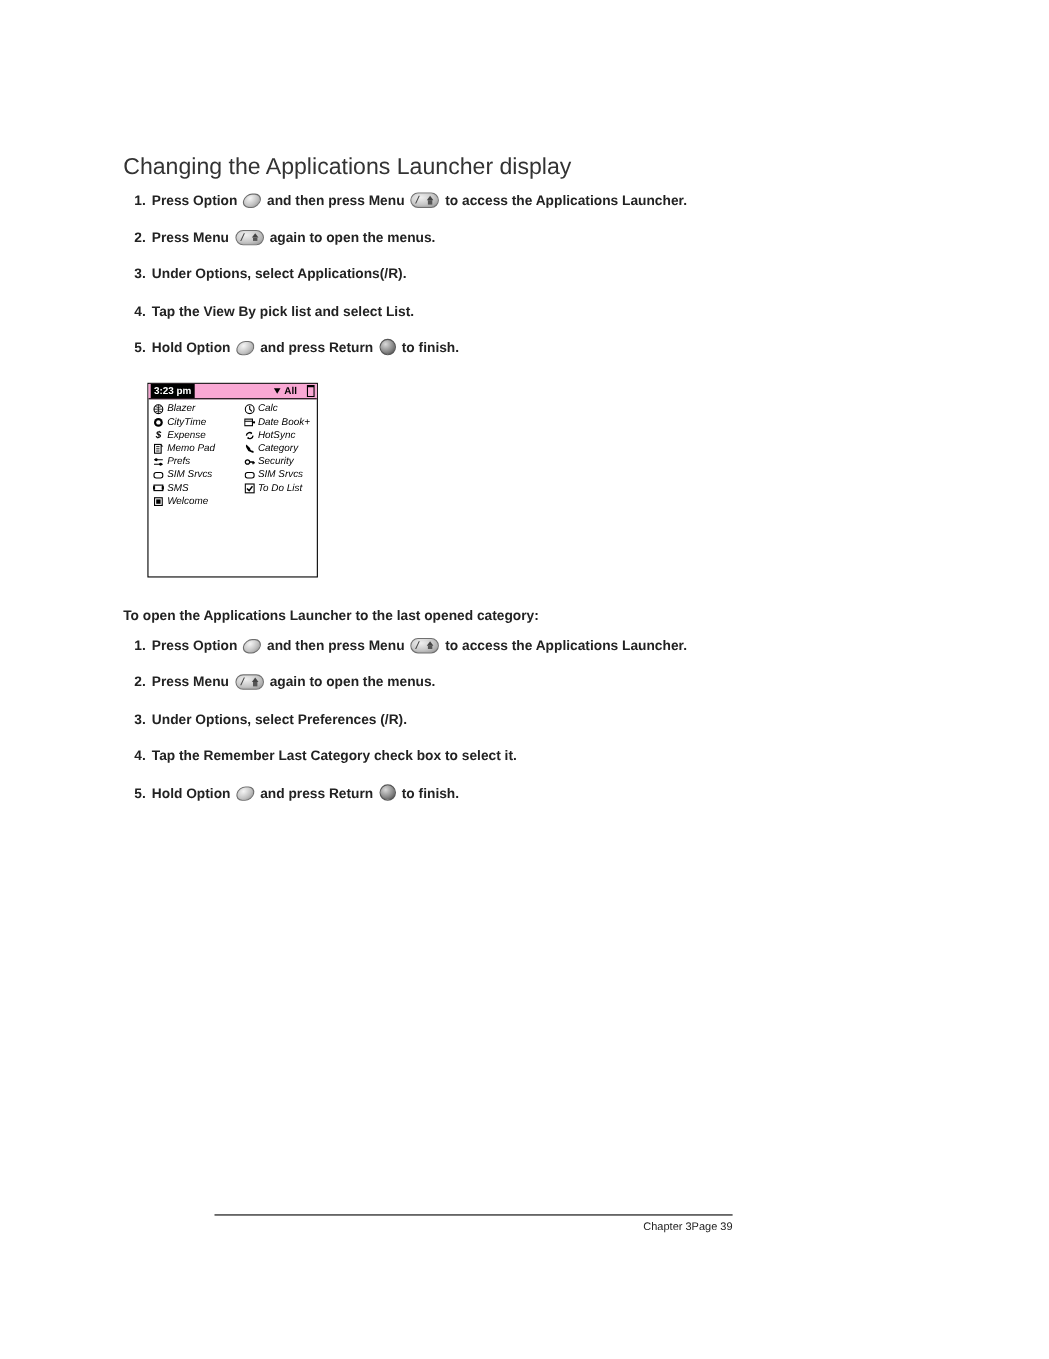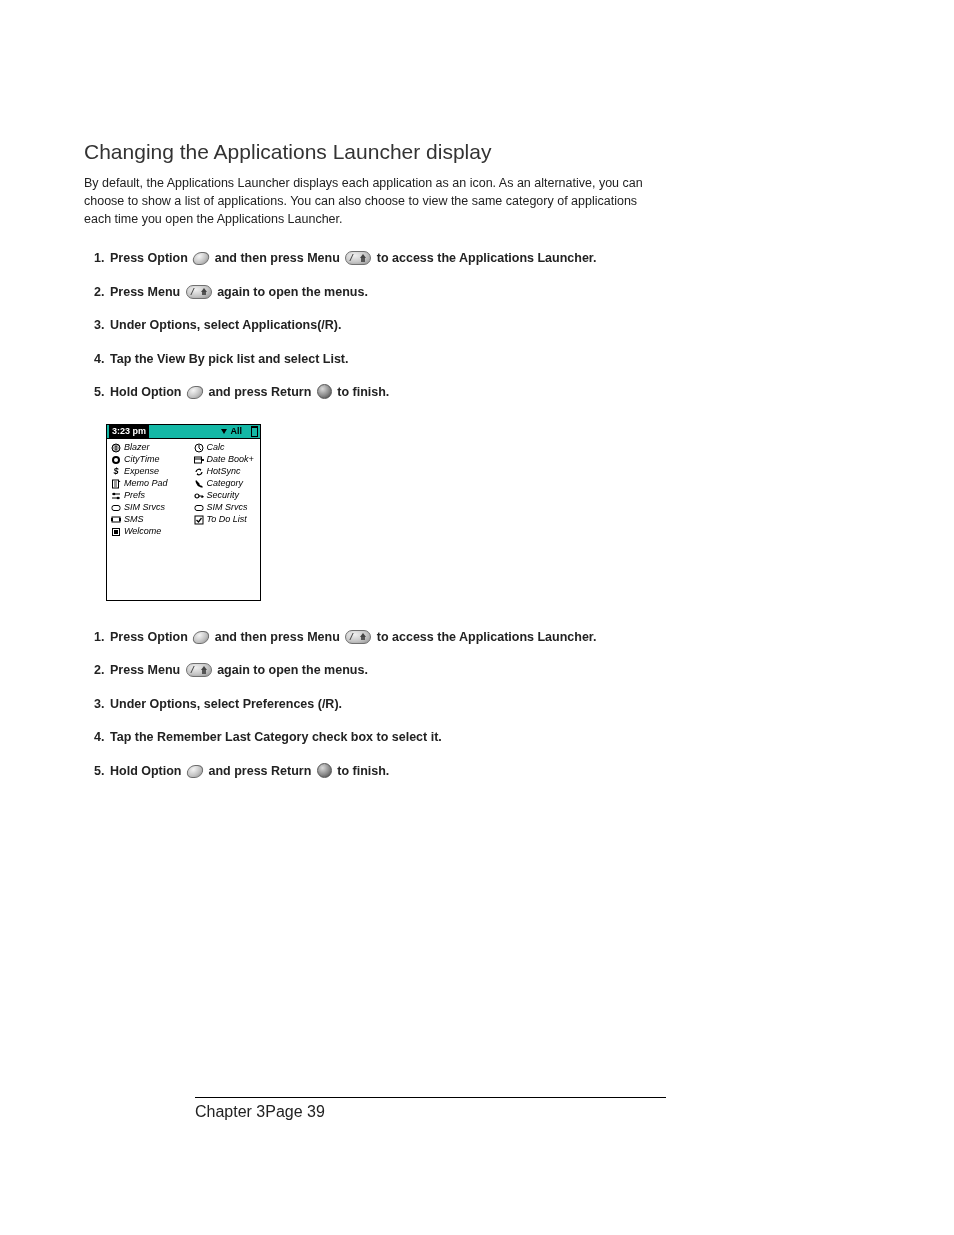--- a/index.html
+++ b/index.html
@@ -7,21 +7,21 @@
     padding: 0;
     font-family: Arial, Helvetica, sans-serif;
     background: #fff;
     color: #222;
   }
   .page {
     width: 826px;
     height: 1235px;
     position: relative;
     box-sizing: border-box;
-    padding: 140px 160px 0 84px;
+    padding: 140px 160px 0 112px;
   }
   h2.title {
     font-size: 21px;
     font-weight: 400;
     margin: 0 0 10px 0;
     color: #333;
   }
   p.intro {
     font-size: 12.5px;
     line-height: 1.45;
@@ -106,21 +106,21 @@
     background: #fff;
     font-family: Verdana, Geneva, sans-serif;
     font-size: 9px;
     line-height: 1.0;
     color: #000;
   }
   .palm-header {
     display: flex;
     align-items: center;
     justify-content: space-between;
-    background: #14b8a6;
+    background: #f9a8d4;
     border-bottom: 1px solid #000;
     height: 13px;
     padding: 0 2px;
   }
   .palm-header .time {
     background: #000;
     color: #fff;
     font-weight: 700;
     padding: 0 3px;
     height: 100%;
@@ -151,33 +151,32 @@
   }
   .app { display: flex; align-items: center; gap: 3px; height: 12px; }
   .app .ic { width: 10px; height: 10px; display:flex;align-items:center;justify-content:center; font-size:9px; line-height:1;}
   .app .ic svg { width: 10px; height: 10px; }
 
   
   .footer {
     position: absolute;
     left: 195px; right: 160px; bottom: 114px;
     border-top: 1px solid #000;
-    display: flex; justify-content: flex-start;
-    font-size: 16px;
+    display: flex; justify-content: flex-end;
+    font-size: 10px;
     padding-top: 5px;
     color: #222;
   }
 </style>
 </head>
 <body>
 
 <div class="page">
 
   <h2 class="title">Changing the Applications Launcher display</h2>
-  <p class="intro">By default, the Applications Launcher displays each application as an icon. As an alternative, you can choose to show a list of applications. You can also choose to view the same category of applications each time you open the Applications Launcher.</p>
 
 
   <ol class="steps">
     <li>
       <span>Press Option</span>
       <span class="inline-icon option-key"></span>
       <span>and then press Menu</span>
       <span class="inline-icon menu-key"><span class="sq"></span></span>
       <span>to access the Applications Launcher.</span>
     </li>
@@ -339,20 +338,21 @@
                 <rect x="1" y="1" width="8" height="8" fill="none" stroke="#000"></rect>
                 <path d="M2.5 5l2 2 3-4" stroke="#000" fill="none" stroke-width="1.3"></path>
               </svg>
             </span>
             <span>To Do List</span>
           </div>
       </div>
     </div>
   </div>
 
+  <div class="subhead">To open the Applications Launcher to the last opened category:</div>
 
   <ol class="steps">
     <li>
       <span>Press Option</span>
       <span class="inline-icon option-key"></span>
       <span>and then press Menu</span>
       <span class="inline-icon menu-key"><span class="sq"></span></span>
       <span>to access the Applications Launcher.</span>
     </li>
     <li>

